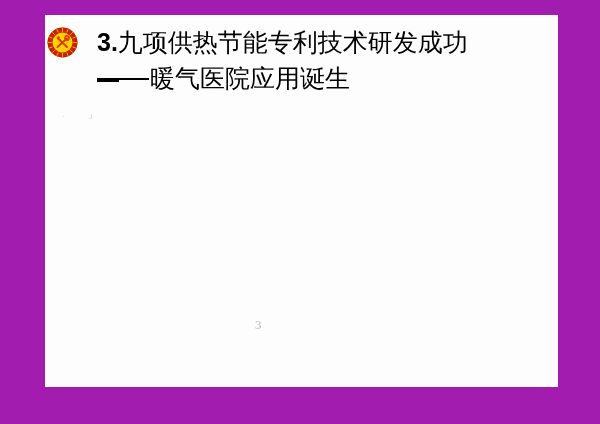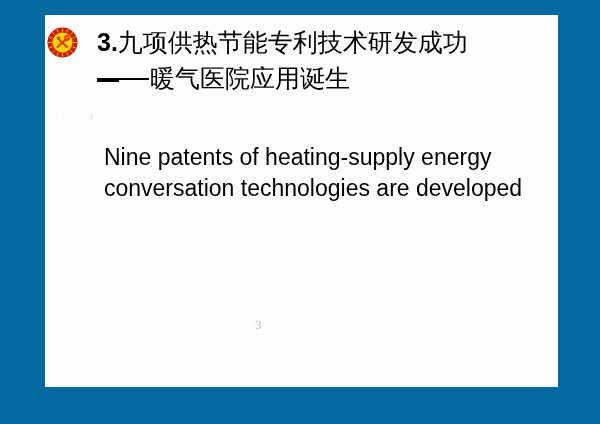--- a/index.html
+++ b/index.html
@@ -11,21 +11,21 @@
     width: 600px;
     height: 424px;
     overflow: hidden;
     font-family: "Liberation Sans", sans-serif;
   }
 
   #slide {
     position: relative;
     width: 600px;
     height: 424px;
-    background: #0369a1;
+    background: #a21caf;
   }
 
   
   #slide-canvas {
     position: absolute;
     left: 45px;
     top: 15px;
     width: 513px;
     height: 372px;
     background: #fdfdfe;
@@ -162,18 +162,17 @@
     <div class="title-line" id="title-line-1">
       <span class="title-num">3.</span><span class="title-cjk">九项供热节能专利技术研发成功</span>
     </div>
     <div class="title-line" id="title-line-2">
       <span class="dash-em"></span><span class="dash-rule"></span><span class="title-cjk">暖气医院应用诞生</span>
     </div>
   </div>
 
   <div id="margin-marks">· ɹ</div>
 
-  <div class="body-para" id="para-1">Nine patents of heating-supply energy conversation technologies are developed</div>
 
 
   <div id="page-number">3</div>
 
 </div>
 
 </body></html>

